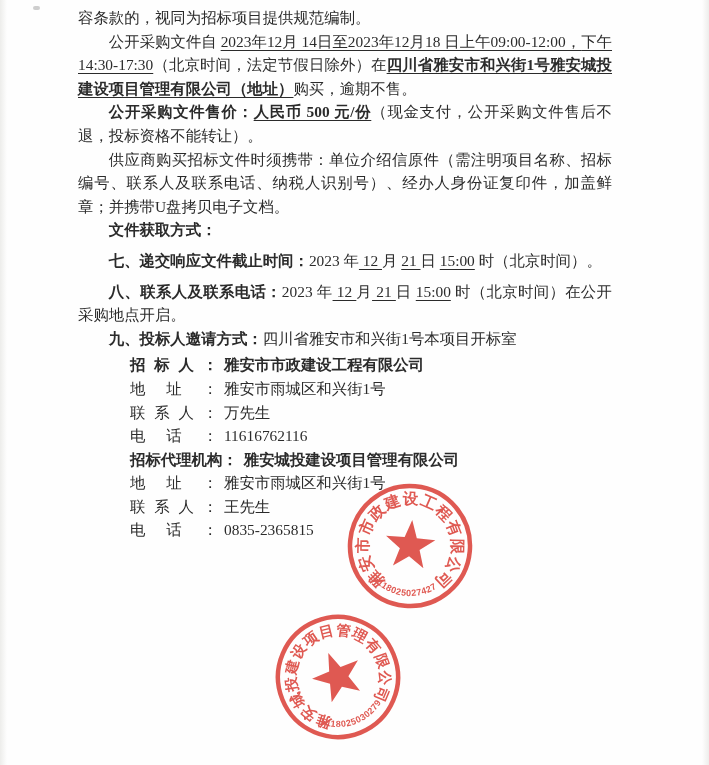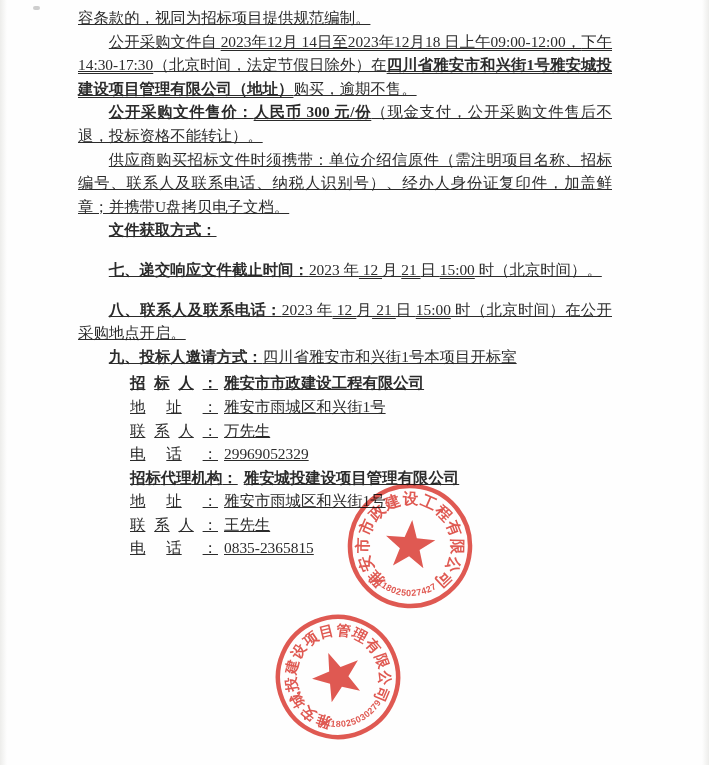--- a/index.html
+++ b/index.html
@@ -11,25 +11,24 @@
   }
   .scan-edge{position:absolute;top:0;bottom:0;width:7px;pointer-events:none;}
   .scan-edge.left{left:0;background:linear-gradient(90deg,#ededeb,rgba(255,255,255,0));}
   .scan-edge.right{right:0;background:linear-gradient(270deg,#ededeb,rgba(255,255,255,0));}
   .speck{position:absolute;left:33px;top:6px;width:7px;height:4px;background:#b9b9b9;border-radius:2px;opacity:.7;}
 
   .doc{
     position:absolute;left:78px;top:6px;width:534px;
     font-size:15.4px;line-height:23.6px;
     text-align:justify;
-    text-decoration:underline;
   }
   .para{margin:0;}
   .para.indent{text-indent:2em;}
-  .para.gap{margin-top:16px;}
+  .para.gap{margin-top:7px;}
   .b{font-weight:bold;}
   .u{text-decoration:underline;text-underline-offset:3px;text-decoration-thickness:1.3px;}
 
   .contacts{margin-top:3px;margin-left:52px;text-align:left;}
   .contact-row{display:flex;align-items:baseline;line-height:23.6px;white-space:nowrap;}
   .contact-label{display:inline-flex;justify-content:space-between;min-width:88px;margin-right:6px;}
   .contact-row.bold-row{font-weight:bold;}
 
   .seal{position:absolute;pointer-events:none;mix-blend-mode:multiply;opacity:.87;}
   .seal text{font-family:"Liberation Sans","DejaVu Sans",sans-serif;font-weight:bold;}
@@ -40,21 +39,21 @@
 <body>
 
 <div class="scan-edge left"></div>
 <div class="scan-edge right"></div>
 <div class="speck"></div>
 
 <div class="doc">
   <div id="doc-body">
       <div class="para"><span>容条款的，视同为招标项目提供规范编制。</span></div>
       <div class="para indent"><span>公开采购文件自 </span><span class="u">2023年12月 14日至2023年12月18 日上午09:00-12:00，</span><span class="u">下午 14:30-17:30</span><span>（北京时间，法定节假日除外）在</span><span class="b u">四川省雅安市和兴街1号雅安城投建设项目管理有限公司（地址）</span><span>购买，逾期不售。</span></div>
-      <div class="para indent"><span class="b">公开采购文件售价：</span><span class="b u">人民币 300 元/份</span><span>（现金支付，公开采购文件售后不退，投标资格不能转让）。</span></div>
+      <div class="para indent"><span class="b">公开采购文件售价：</span><span class="b u">人民币 500 元/份</span><span>（现金支付，公开采购文件售后不退，投标资格不能转让）。</span></div>
       <div class="para indent"><span>供应商购买招标文件时须携带：单位介绍信原件（需注明项目名称、招标编号、联系人及联系电话、纳税人识别号）、经办人身份证复印件，加盖鲜章；并携带U盘拷贝电子文档。</span></div>
       <div class="para indent"><span class="b">文件获取方式：</span></div>
       <div class="para indent gap"><span class="b">七、递交响应文件截止时间：</span><span>2023 年</span><span class="u"> 12 </span><span>月 </span><span class="u">21 </span><span>日 </span><span class="u">15:00</span><span> 时（北京时间）。</span></div>
       <div class="para indent gap"><span class="b">八、联系人及联系电话：</span><span>2023 年</span><span class="u"> 12 </span><span>月</span><span class="u"> 21 </span><span>日 </span><span class="u">15:00</span><span> 时（北京时间）在公开采购地点开启。</span></div>
       <div class="para indent"><span class="b">九、投标人邀请方式：</span><span>四川省雅安市和兴街1号本项目开标室</span></div>
     </div>
   <div class="contacts" id="contacts">
       <div class="contact-row bold-row">
         <span class="contact-label">
           <span>招</span>
@@ -80,21 +79,21 @@
           <span>：</span>
         </span>
         <span class="contact-value">万先生</span>
       </div>
       <div class="contact-row">
         <span class="contact-label">
           <span>电</span>
           <span>话</span>
           <span>：</span>
         </span>
-        <span class="contact-value">29969052329</span>
+        <span class="contact-value">11616762116</span>
       </div>
       <div class="contact-row bold-row">
         <span class="contact-label">
           <span>招</span>
           <span>标</span>
           <span>代</span>
           <span>理</span>
           <span>机</span>
           <span>构</span>
           <span>：</span>

